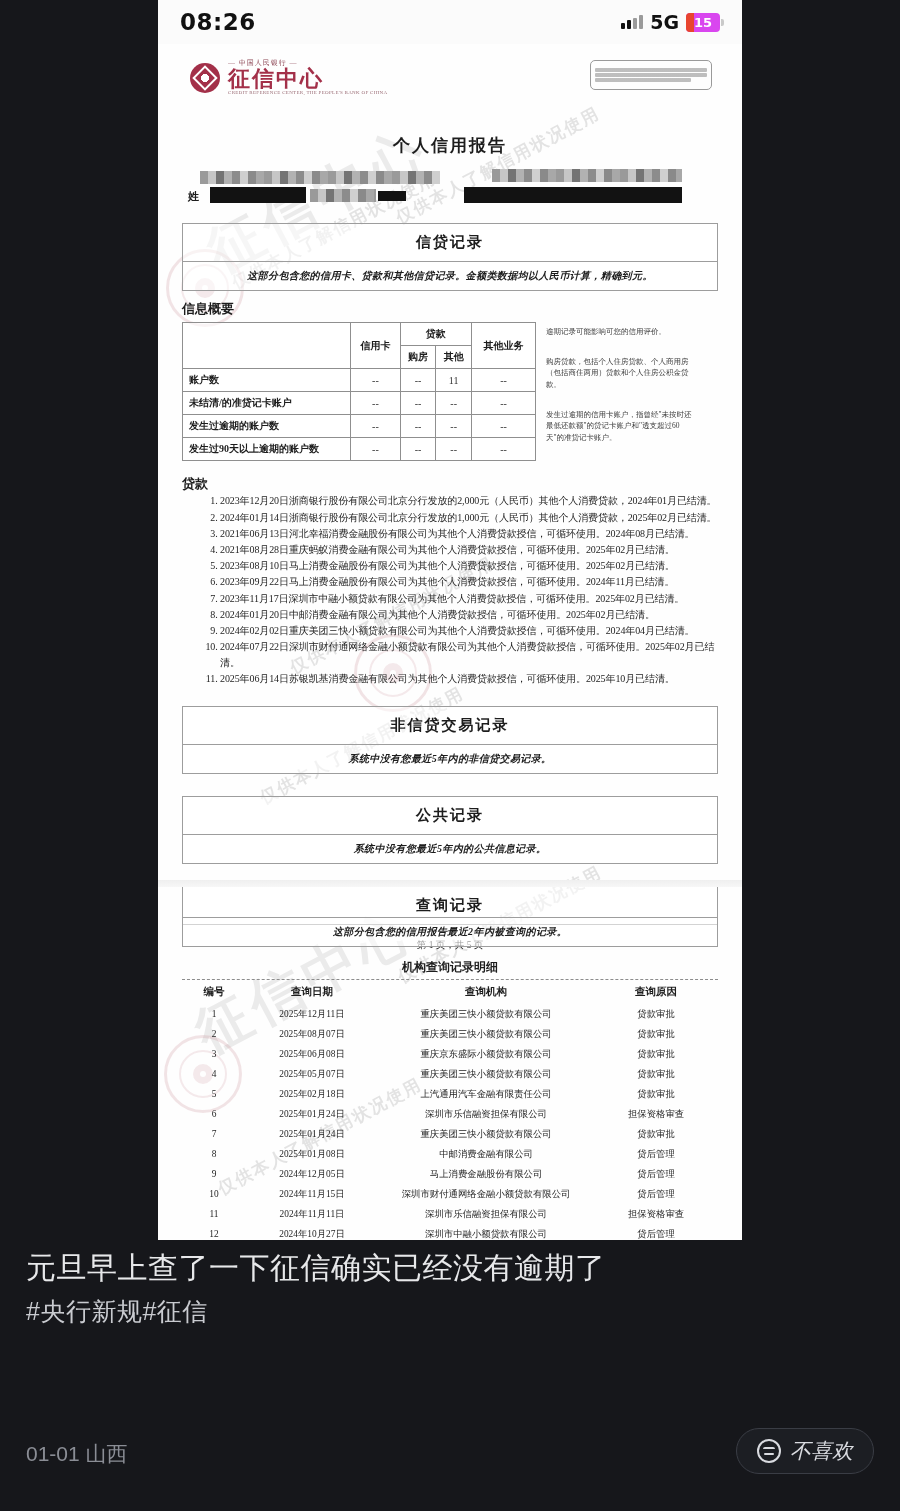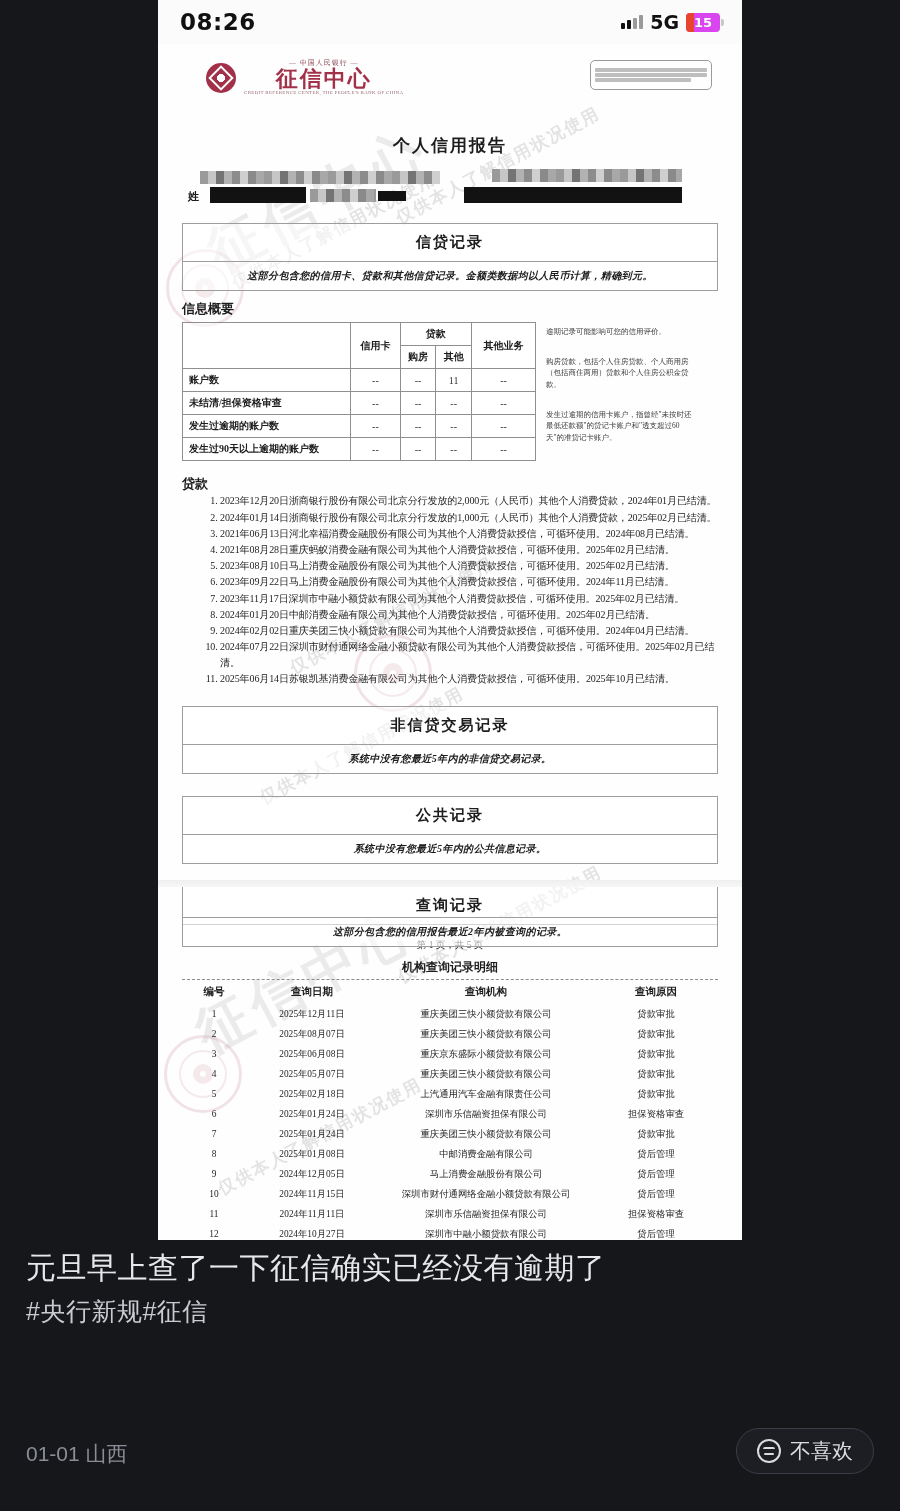--- a/index.html
+++ b/index.html
@@ -62,21 +62,21 @@
     color: rgba(130,130,130,.15); }
   .wm.mid { font-size: 17px; transform: rotate(-28deg); letter-spacing: 2px;
     color: rgba(130,130,130,.22); }
   .wm-seal { position:absolute; width: 78px; height: 78px; border-radius: 50%;
     border: 3px solid rgba(190,120,130,.28); opacity:.7; pointer-events:none;}
   .wm-seal::before, .wm-seal::after { content:""; position:absolute; inset: 12px;
     border: 2px solid rgba(190,120,130,.22); border-radius: 50%; }
   .wm-seal::after { inset: 26px; border-width: 7px; }
 
   
-  .doc-head { position: relative; padding: 16px 30px 0 48px; height: 74px; text-align: center; }
+  .doc-head { position: relative; padding: 16px 30px 0 32px; height: 74px; }
   .logo-wrap { display: flex; align-items: center; gap: 8px; }
   .logo-seal { width: 30px; height: 30px; border-radius: 50%;
     background: radial-gradient(circle at 50% 50%, #fff 18%, #a33049 20%, #a33049 100%);
     position: relative; flex: none; }
   .logo-seal::after { content:""; position:absolute; left:50%; top:50%;
     width: 14px; height: 14px; transform: translate(-50%,-50%) rotate(45deg);
     border: 2px solid #fff; }
   .logo-txt { line-height: 1.05; }
   .logo-sub1 { font-size: 7px; color: #8d4654; letter-spacing: 1px; white-space:nowrap;}
   .logo-main { font-size: 22px; font-weight: 700; color: #a33049; letter-spacing: 2px;
@@ -151,21 +151,21 @@
 
   
   .caption { position: absolute; left: 0; top: 1248px; width: 900px; padding: 0 26px; }
   .cap-main { color: #e7e8ea; font-size: 30px; line-height: 1.35; letter-spacing: .5px; }
   .cap-tags { color: #c9cbd0; font-size: 25px; margin-top: 6px; letter-spacing: .5px; }
 
   .meta { position: absolute; left: 26px; top: 1440px; color: #8a8d95; font-size: 21px; }
   .dislike { position: absolute; right: 26px; top: 1428px; height: 46px;
     display: flex; align-items: center; gap: 9px; padding: 0 20px;
     border: 1px solid #3a3d45; border-radius: 23px; background: #1c1e23;
-    color: #d9dbe0; font-size: 21px; }
+    color: #d9dbe0; font-size: 21px; font-style: italic; }
   .face { width: 24px; height: 24px; border-radius: 50%; border: 2px solid #d9dbe0;
     position: relative; flex: none; }
   .face::before { content:""; position:absolute; left: 4px; top: 6px; width: 12px; height: 2px;
     border-top: 2px solid #d9dbe0; border-radius: 2px;
     box-shadow: none; }
   .face::after { content:""; position:absolute; left: 5px; top: 12px; width: 10px; height: 2px;
     background: #d9dbe0; border-radius: 1px; }
 </style>
 </head>
 <body>
@@ -255,21 +255,21 @@
           </thead>
           <tbody>
             <tr>
               <td class="rowlab">账户数</td>
               <td class="val">--</td>
               <td class="val">--</td>
               <td class="val">11</td>
               <td class="val">--</td>
             </tr>
             <tr>
-              <td class="rowlab">未结清/担保资格审查</td>
+              <td class="rowlab">未结清/的准贷记卡账户</td>
               <td class="val">--</td>
               <td class="val">--</td>
               <td class="val">--</td>
               <td class="val">--</td>
             </tr>
             <tr>
               <td class="rowlab">发生过逾期的账户数</td>
               <td class="val">--</td>
               <td class="val">--</td>
               <td class="val">--</td>

